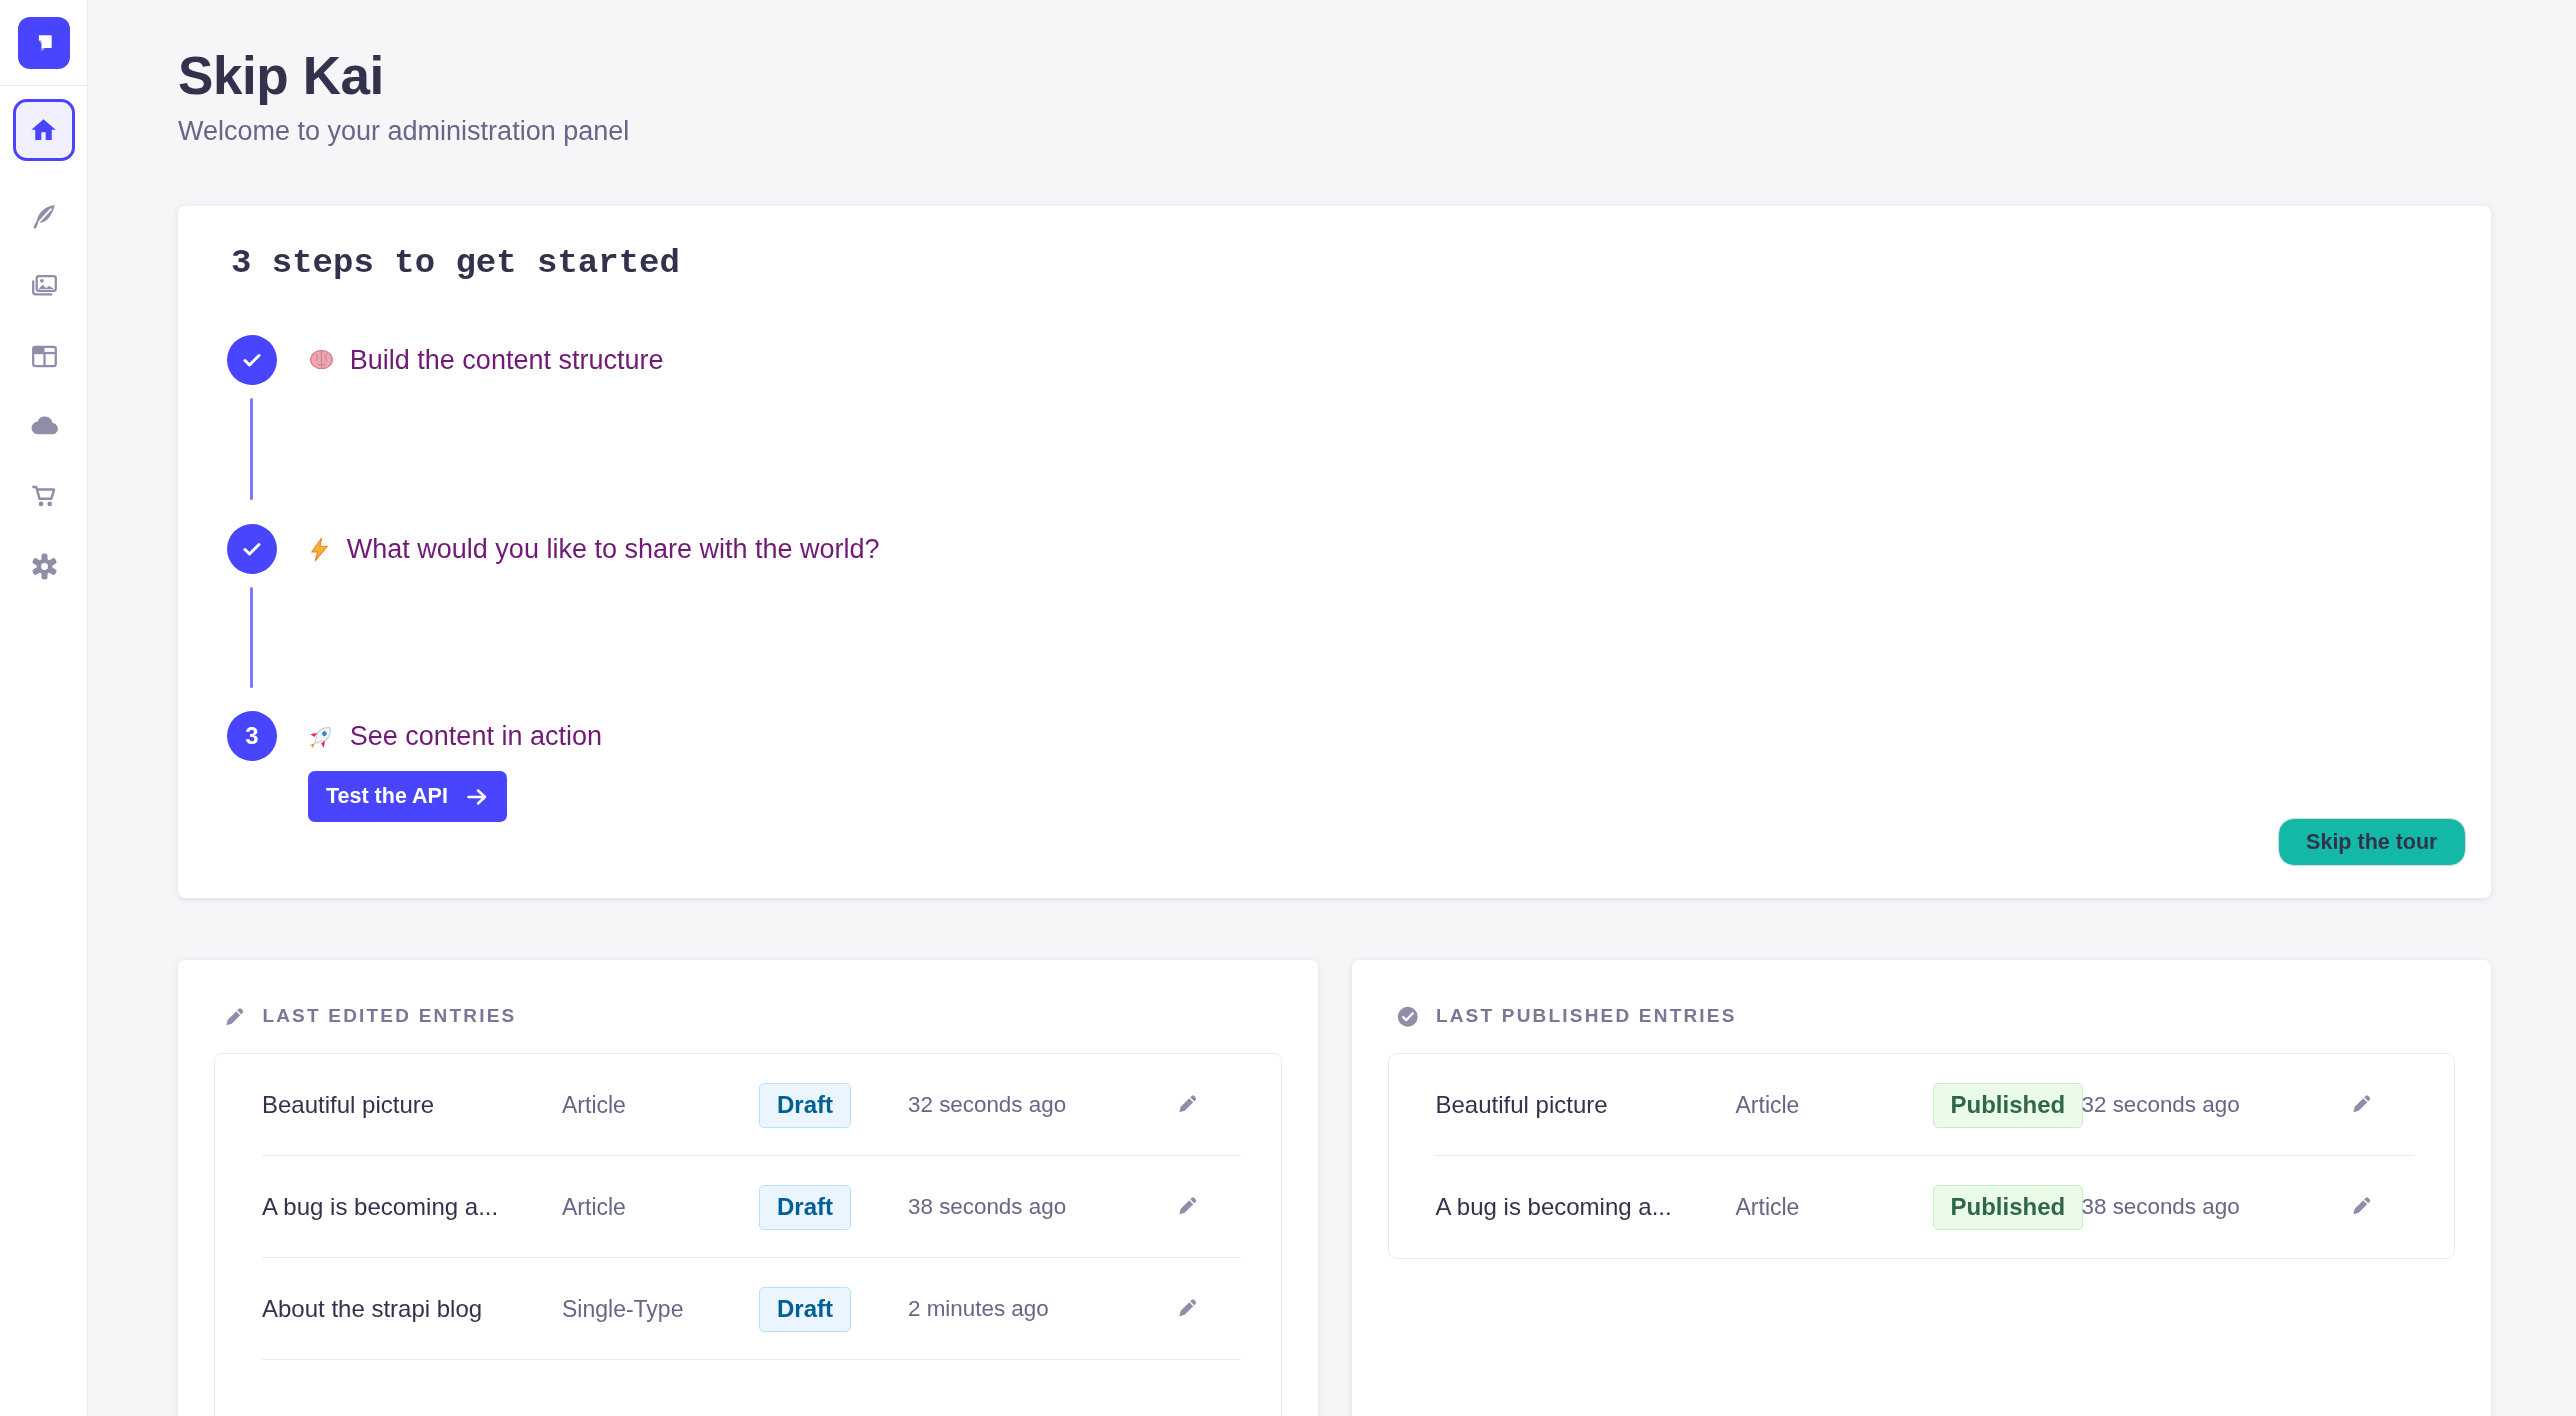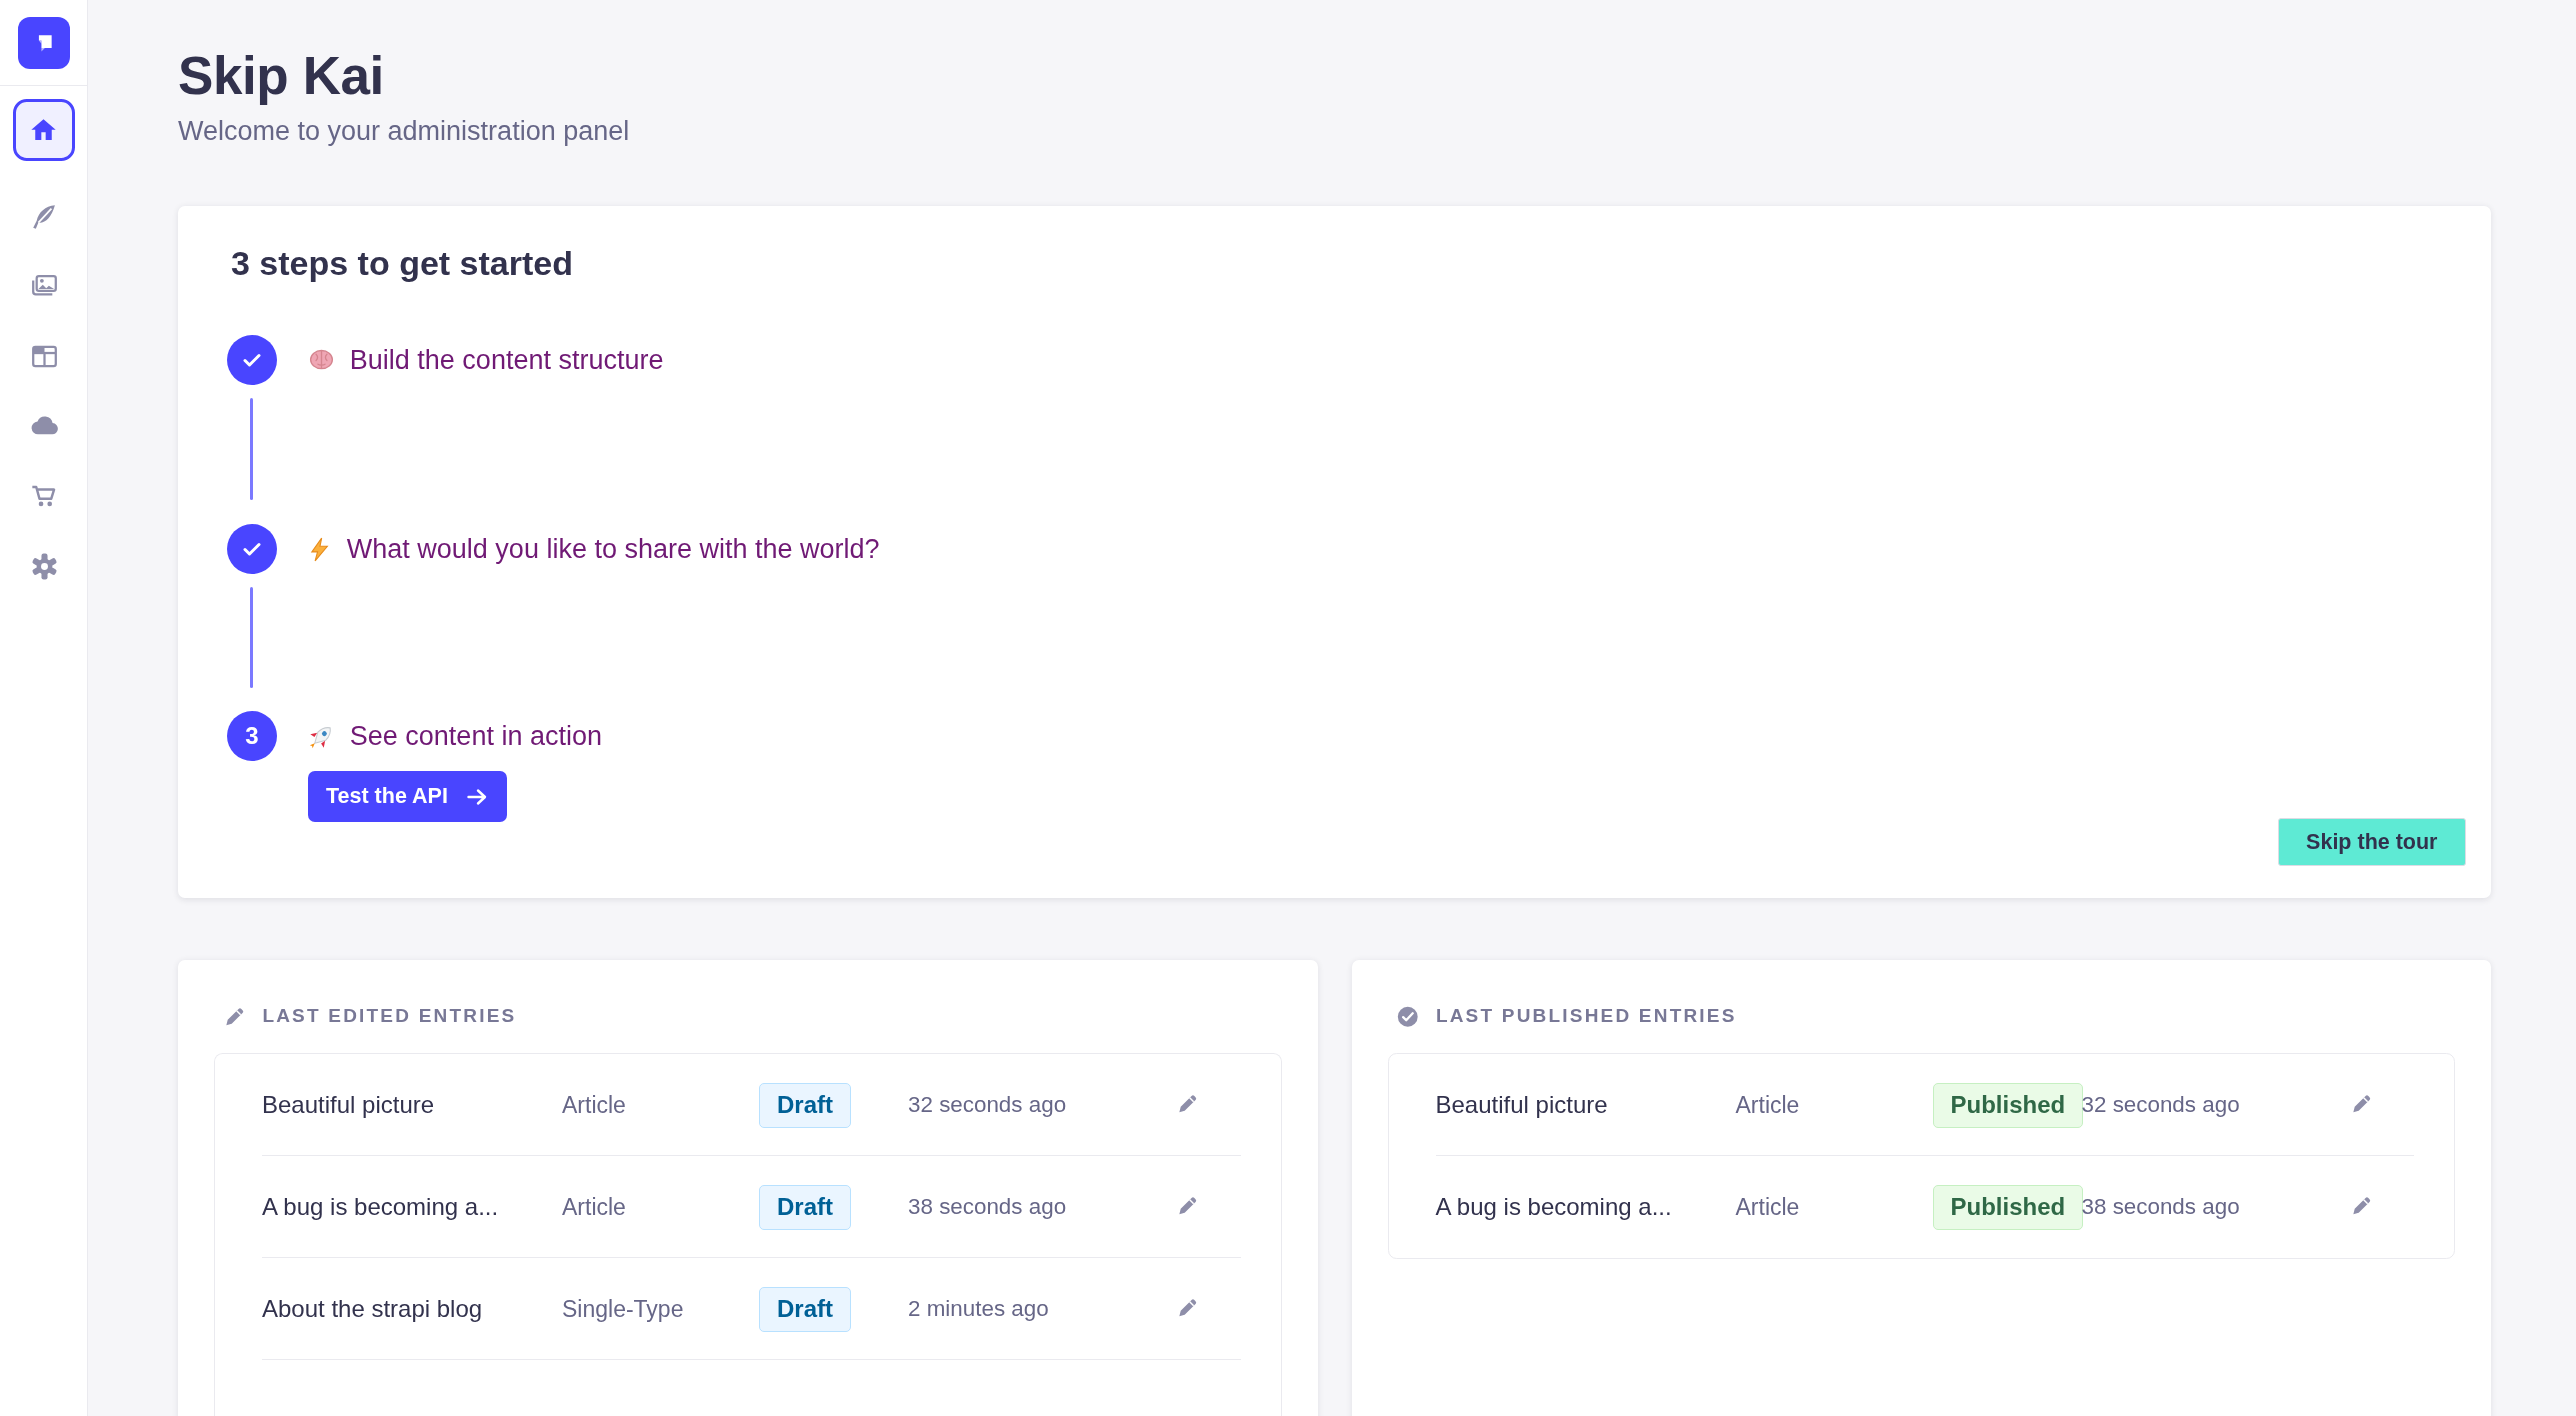--- a/index.html
+++ b/index.html
@@ -24,41 +24,41 @@
   .nav-item { width:88px; height:70px; display:flex; align-items:center; justify-content:center; cursor:pointer; }
   
   .main { margin-left:88px; padding:0 85px 0 90px; }
   .page-title { font-size:53px; font-weight:bold; margin:45px 0 0; color:#32324d; letter-spacing:-0.4px; }
   .subtitle { font-size:27px; color:#666687; margin-top:10.3px; }
   
   .steps-card {
     position:relative; margin-top:59px; height:692px; background:#fff; border-radius:6.9px;
     box-shadow:0 1.7px 6.9px rgba(33,33,52,0.1);
   }
-  .steps-title { position:absolute; left:53px; top:38px; font-size:34px; font-weight:bold; color:#32324d; }
+  .steps-title { position:absolute; left:53px; top:38px; font-size:34px; font-weight:bold; color:#32324d;font-family:Liberation Mono, monospace; }
   .step-circle {
     position:absolute; left:49px; width:50px; height:50px; border-radius:50%; background:#4945ff;
     display:flex; align-items:center; justify-content:center; color:#fff;
   }
   .pos1 { top:129px; } .pos2 { top:318px; } .pos3 { top:505px; }
   .connector { position:absolute; left:72px; width:3.4px; background:#7b79ff; border-radius:1.7px; }
   .conn1 { top:192px; height:102px; } .conn2 { top:381px; height:101px; }
   .step-label {
     position:absolute; left:129px; height:50px; display:flex; align-items:center; gap:13.8px;
     font-size:27px; font-weight:500; color:#701a75; cursor:pointer;
   }
   .step-num { font-size:24px; font-weight:600; }
   .cta {
     position:absolute; left:130px; top:565px; height:51px; background:#4945ff; border:none; border-radius:6.9px;
     color:#fff; font-size:21.5px; font-weight:bold; display:flex; align-items:center; gap:17px; padding:0 18px;
     font-family:inherit; cursor:pointer;
   }
   .skip {
-    position:absolute; right:25px; top:612px; height:48px; background:#5eead4; border:1.7px solid #dcdce4;
-    border-radius:3px; color:#32324d; font-size:21.5px; font-weight:bold; padding:0 27.5px; font-family:inherit; cursor:pointer;
+    position:absolute; right:25px; top:612px; height:48px; background:#14b8a6; border:1.7px solid #dcdce4;
+    border-radius:16px; color:#32324d; font-size:21.5px; font-weight:bold; padding:0 27.5px; font-family:inherit; cursor:pointer;
   }
   
   .bottom { display:flex; gap:34px; margin-top:62px; }
   .bottom-card {
     flex:1; height:482px; background:#fff; border-radius:6.9px;
     box-shadow:0 1.7px 6.9px rgba(33,33,52,0.1); padding:31px 36px 0;
   }
   .card-head { display:flex; align-items:center; gap:14px; height:40px; margin:5.2px 0 0 6.9px; }
   .card-head-label { font-size:19px; font-weight:bold; letter-spacing:2.2px; color:#787896; }
   .entries-list { margin-top:17px; border:1.7px solid #eaeaef; border-radius:8.6px; background:#fff; }

